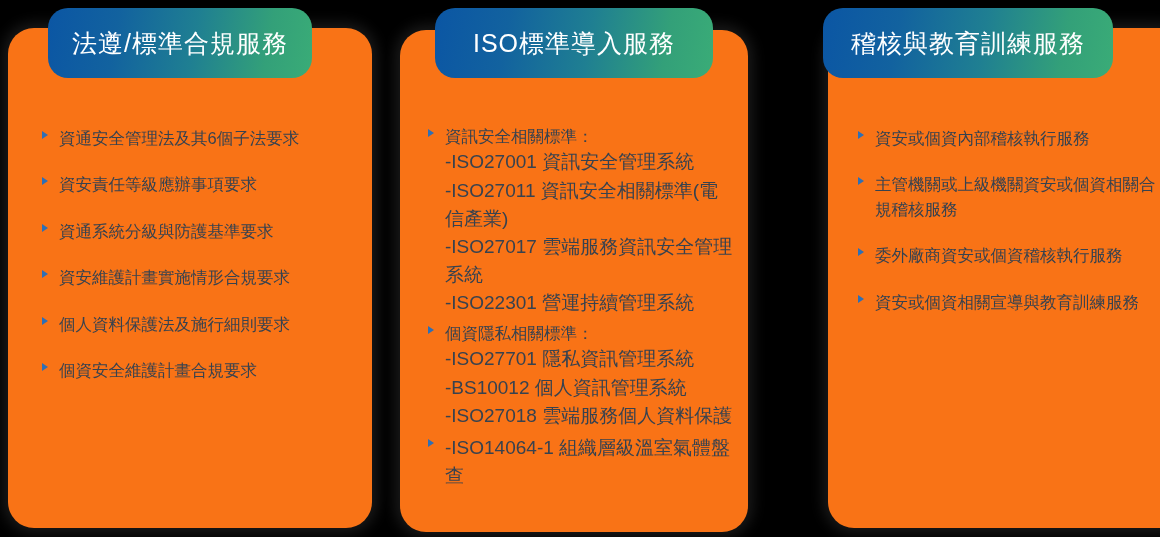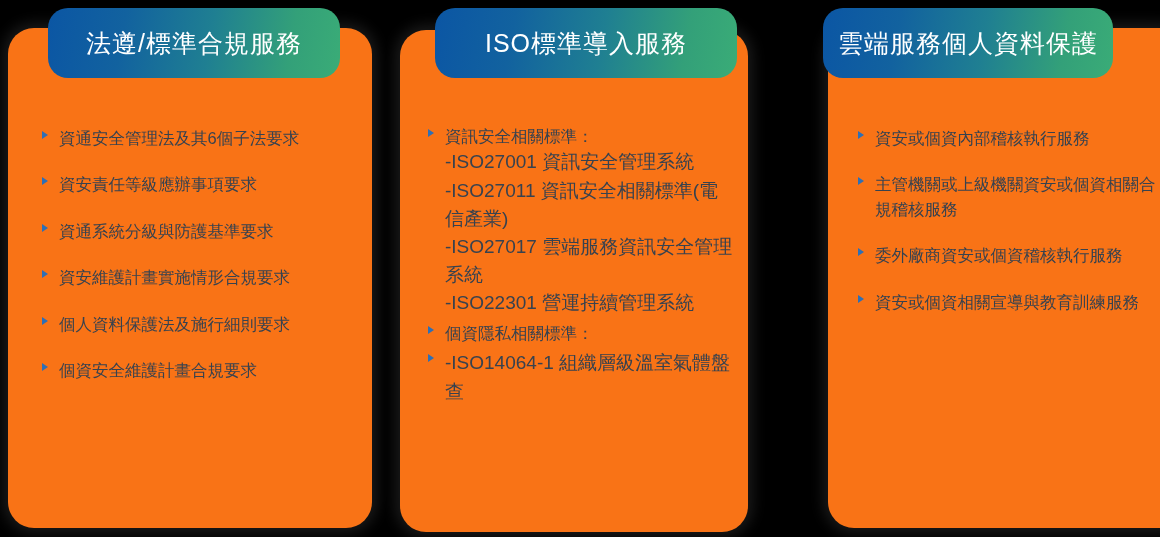--- a/index.html
+++ b/index.html
@@ -40,22 +40,22 @@
   .card-header {
     position: absolute;
     height: 70px;
     border-radius: 20px;
     display: flex;
     align-items: center;
     justify-content: center;
     background-image: linear-gradient(100deg, #0b56a4 0%, #12629f 26%, #1f7f92 55%, #33a079 82%, #3aac77 100%);
     z-index: 3;
   }
-  .header-1 { left: 48px;  top: 8px; width: 292px; }
-  .header-2 { left: 435px; top: 8px; width: 302px; }
+  .header-1 { left: 48px;  top: 8px; width: 264px; }
+  .header-2 { left: 435px; top: 8px; width: 278px; }
   .header-3 { left: 823px; top: 8px; width: 290px; }
 
   .card-header .title {
     color: #ffffff;
     font-size: 25px;
     font-weight: 400;
     letter-spacing: 1px;
     line-height: 1;
     white-space: nowrap;
   }
@@ -170,20 +170,25 @@
             <ul class="sub-list">
               <li class="sub-item">-ISO27001 資訊安全管理系統</li>
               <li class="sub-item">-ISO27011 資訊安全相關標準(電信產業)</li>
               <li class="sub-item">-ISO27017 雲端服務資訊安全管理系統</li>
               <li class="sub-item">-ISO22301 營運持續管理系統</li>
             </ul>
           </li>
           <li class="bullet-item">
             <span class="marker"></span>
             <span class="bullet-text">個資隱私相關標準：</span>
+            <ul class="sub-list">
+              <li class="sub-item">-ISO27701 隱私資訊管理系統</li>
+              <li class="sub-item">-BS10012 個人資訊管理系統</li>
+              <li class="sub-item">-ISO27018 雲端服務個人資料保護</li>
+            </ul>
           </li>
           <li class="bullet-item">
             <span class="marker"></span>
             <ul class="sub-list">
               <li class="sub-item">-ISO14064-1 組織層級溫室氣體盤查</li>
             </ul>
           </li>
         </ul>
     </div>
   </div>
@@ -207,16 +212,16 @@
             <span class="bullet-text">委外廠商資安或個資稽核執行服務</span>
           </li>
           <li class="bullet-item">
             <span class="marker"></span>
             <span class="bullet-text">資安或個資相關宣導與教育訓練服務</span>
           </li>
         </ul>
     </div>
   </div>
   <div class="card-header header-3">
-    <span class="title">雲端服務個人資料保護</span>
+    <span class="title">稽核與教育訓練服務</span>
   </div>
 
 </div>
 
 </body></html>

